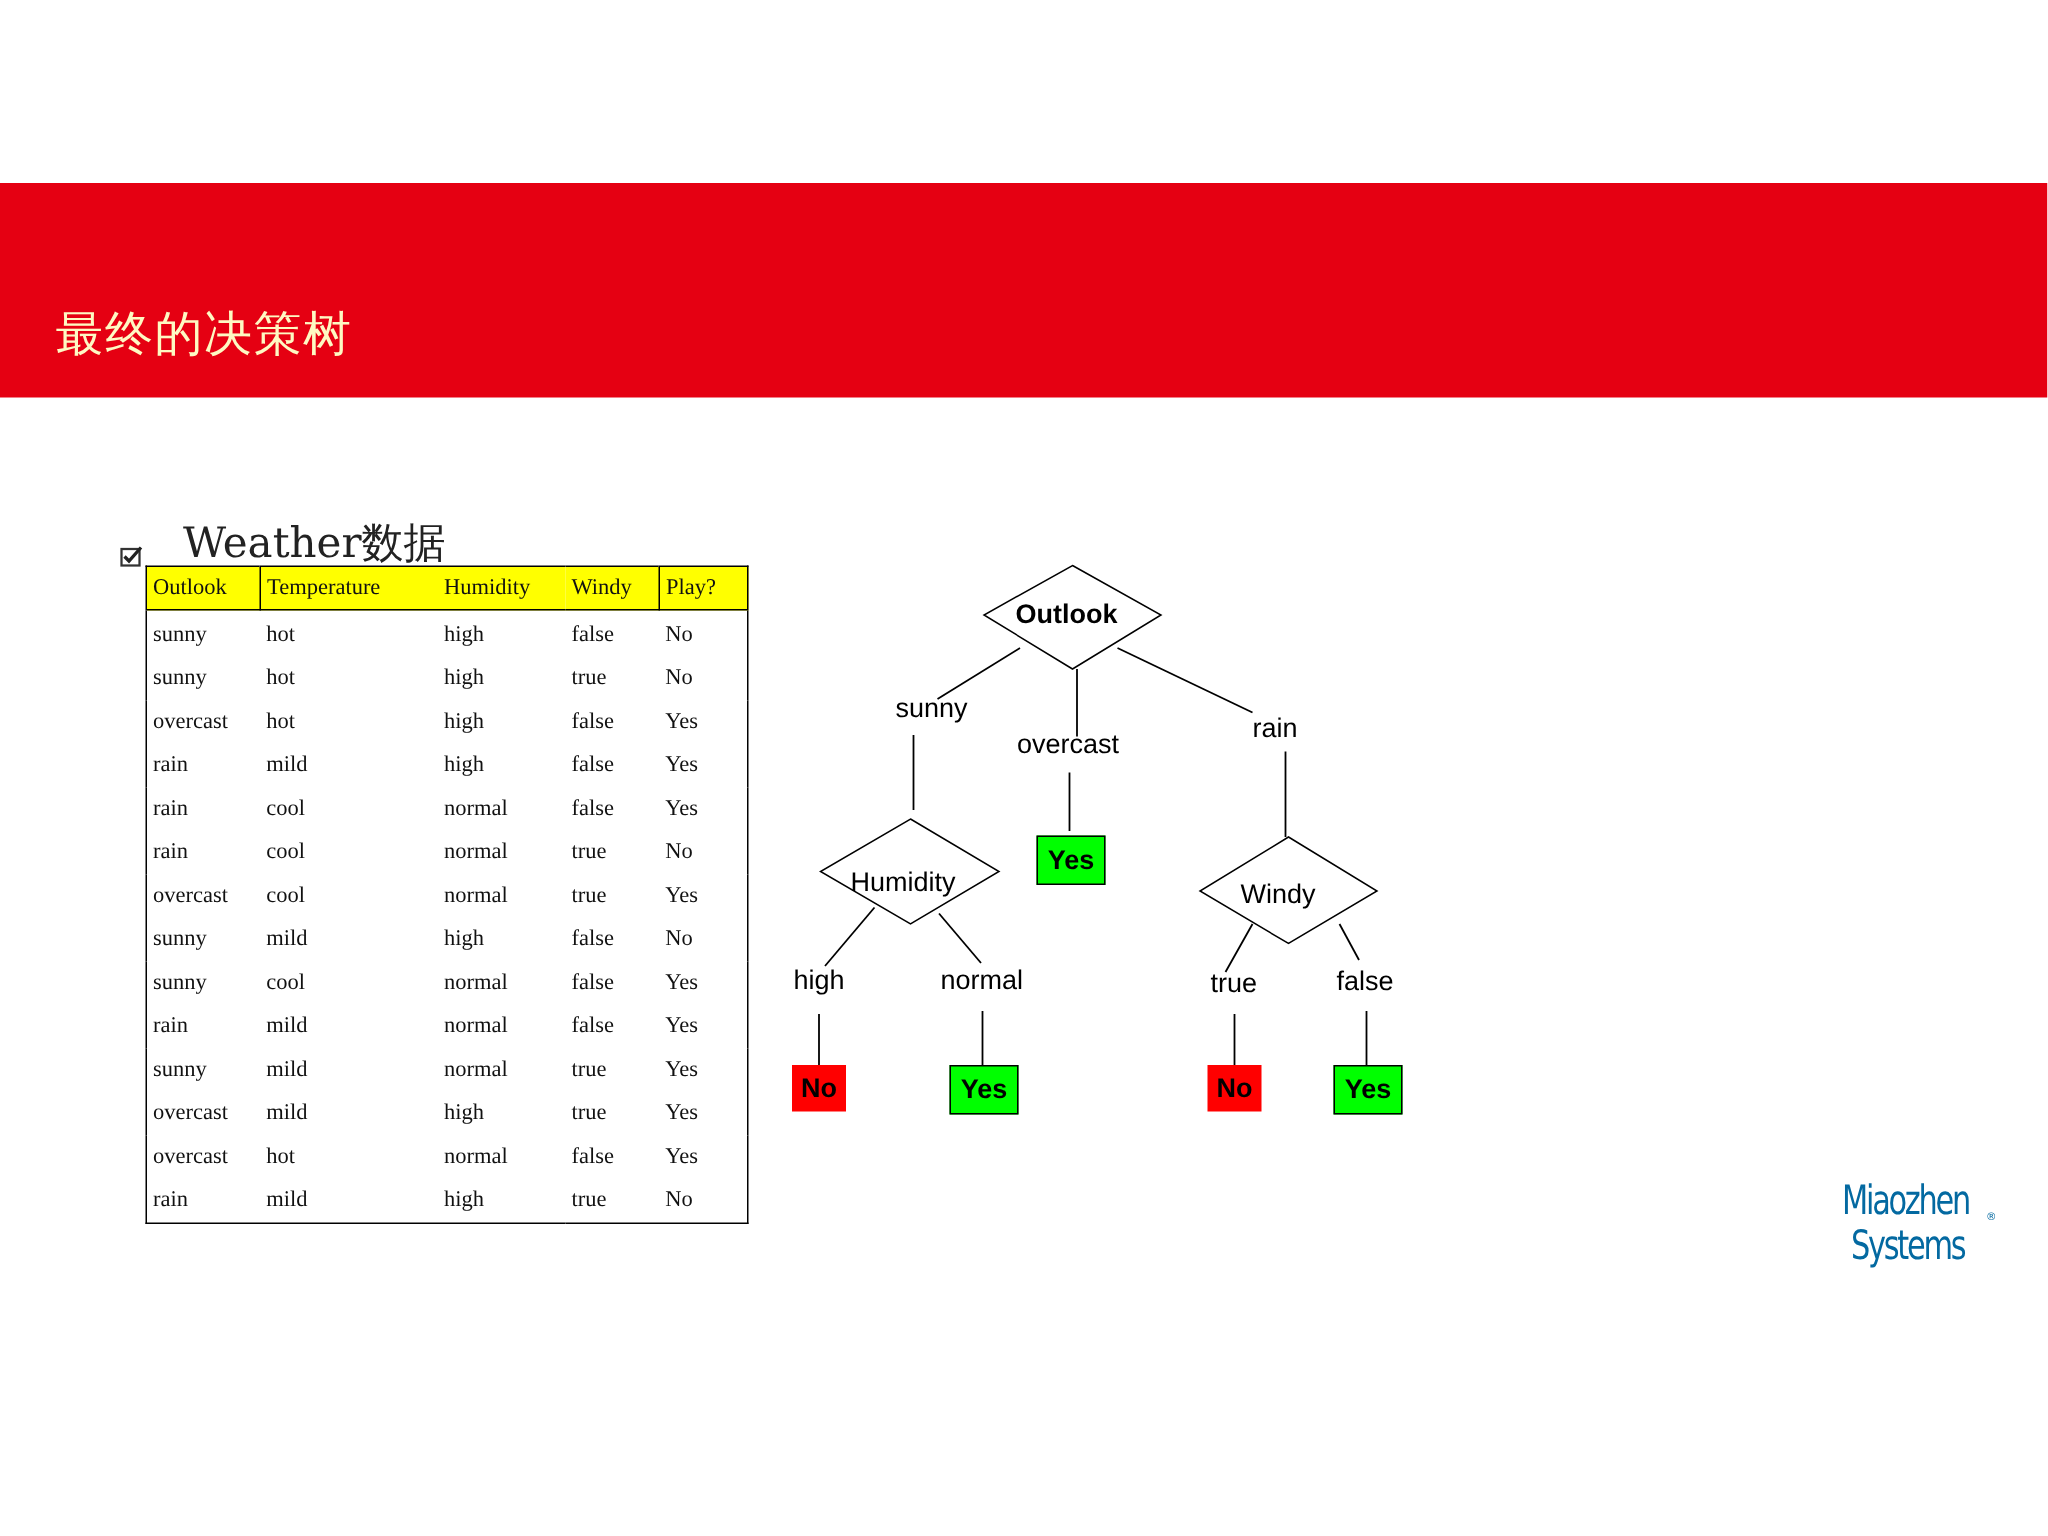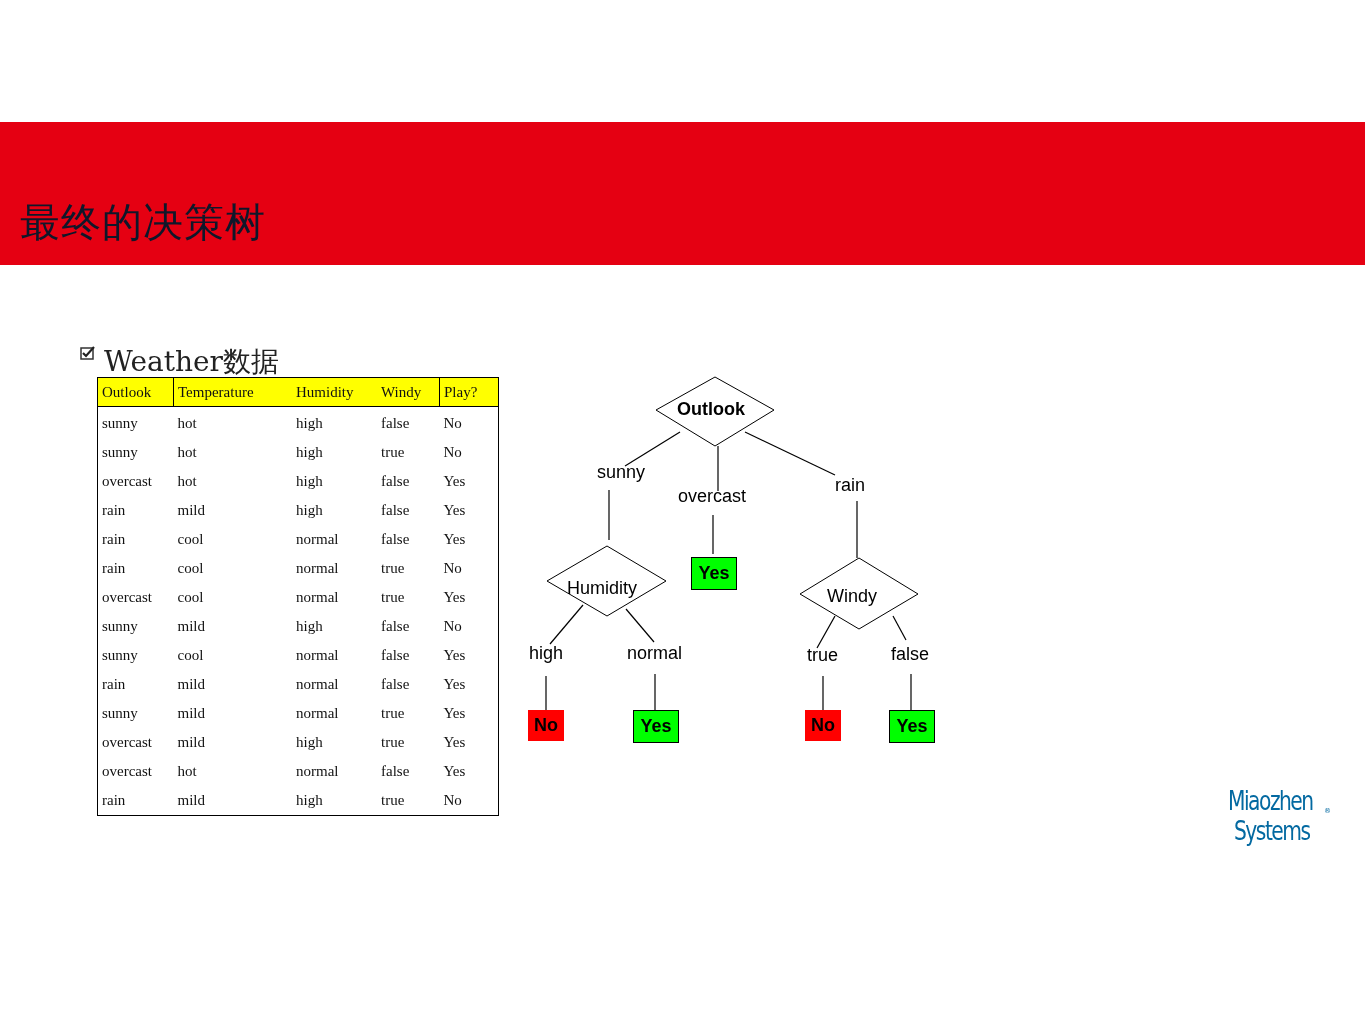--- a/index.html
+++ b/index.html
@@ -1,19 +1,19 @@
 <!DOCTYPE html>
 <html><head>
 <meta charset="utf-8">
 <style>
   html, body { margin:0; padding:0; }
   body { width:1365px; height:1024px; background:#ffffff; position:relative; overflow:hidden; font-family:"Liberation Sans", sans-serif; }
   .title-bar { position:absolute; left:0; top:122px; width:1365px; height:143px; background:#e50012; }
-  .title-text { position:absolute; left:20px; top:76px; color:#0f172a; font-family:"DejaVu Serif", serif; font-size:40px; line-height:48px; letter-spacing:1px; }
-  .bullet { position:absolute; left:80px; top:345px; display:flex; align-items:flex-start; }
+  .title-text { position:absolute; left:37px; top:76px; color:#fef9c3; font-family:"DejaVu Serif", serif; font-size:32px; line-height:48px; letter-spacing:1px; }
+  .bullet { position:absolute; left:80px; top:345px; display:flex; align-items:flex-end;gap:18px; }
   .bullet-icon { width:16px; height:16px; margin-right:8px; }
   .bullet-text { font-family:"DejaVu Serif", serif; font-size:28px; color:#222; line-height:34px; }
   table.weather { position:absolute; left:97px; top:377px; width:402px; border-collapse:collapse; border:1px solid #000; font-family:"Liberation Serif", serif; font-size:15px; color:#111; }
   table.weather th { background:#ffff00; font-weight:normal; text-align:left; height:28px; padding:0 0 0 4px; border-bottom:1px solid #000; }
   table.weather th.sep { border-right:1px solid #000; }
   table.weather td { height:29px; padding:0 0 0 4px; }
   table.weather tr:first-child td { padding-top:2px; }
   .tree { position:absolute; left:500px; top:360px; }
   .tree-label { position:absolute; font-family:"Liberation Sans", sans-serif; font-size:18px; color:#000; white-space:nowrap; }
   .leaf { position:absolute; font-family:"Liberation Sans", sans-serif; font-weight:bold; font-size:18px; color:#000; text-align:center; line-height:30px; box-sizing:border-box; }

